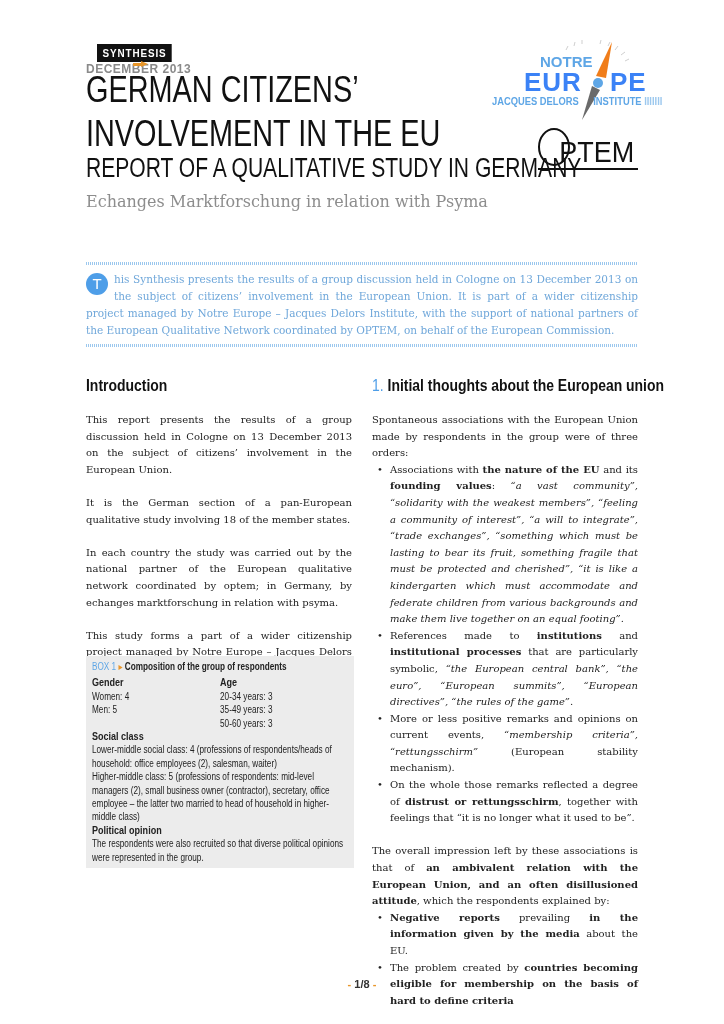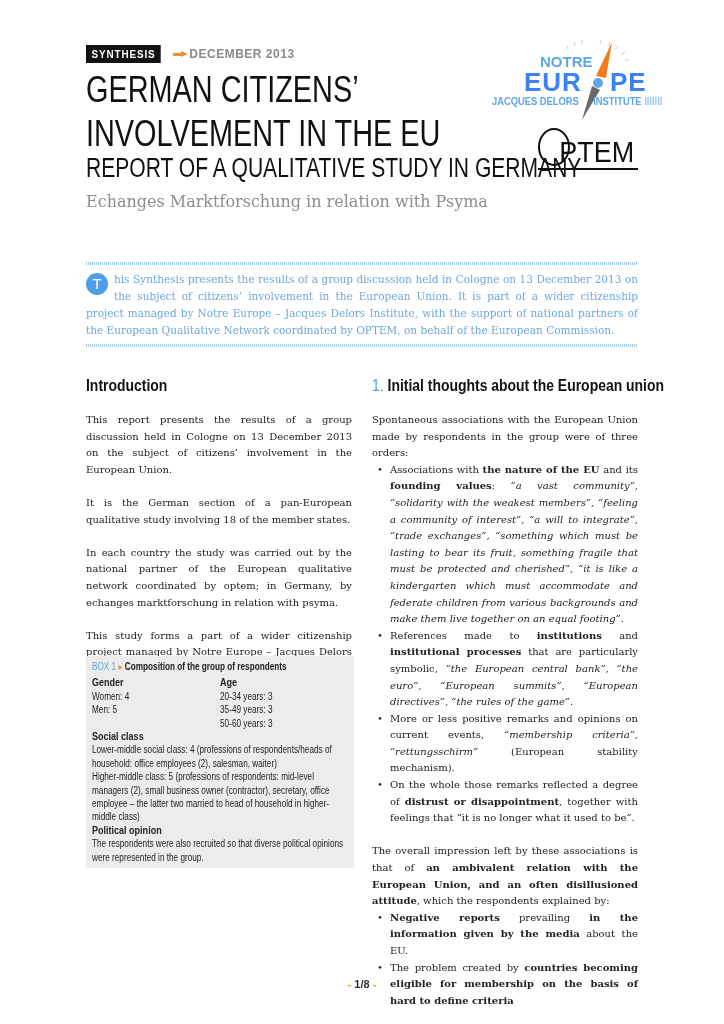--- a/index.html
+++ b/index.html
@@ -1,20 +1,20 @@
 <!DOCTYPE html>
 <html><head>
 <meta charset="utf-8">
 <style>
   html, body { margin:0; padding:0; background:#ffffff; }
   body { width:724px; height:1024px; position:relative; overflow:hidden; font-family:"DejaVu Serif", serif; color:#222; }
   .cond { font-family:"Liberation Sans", sans-serif; }
 
   
-  .tagrow { position:absolute; left:86px; top:44px; height:20px; display:flex; align-items:center; }
+  .tagrow { position:absolute; left:86px; top:44px; height:20px; display:flex; align-items:center;flex-direction:column; }
   .tag { background:#111; color:#fff; font-family:"Liberation Sans", sans-serif; font-weight:bold; font-size:11px; letter-spacing:1px; padding:3px 6px; transform:scaleX(0.9); transform-origin:left; }
   .tagarrow { margin-left:4px; width:16px; height:4px; position:relative; }
   .tagarrow::before { content:""; position:absolute; left:0; top:1px; width:10px; height:3px; background:#e8962a; }
   .tagarrow::after { content:""; position:absolute; left:8px; top:-1px; border-left:7px solid #e8962a; border-top:3.5px solid transparent; border-bottom:3.5px solid transparent; }
   .tagdate { margin-left:0; color:#8a8a8a; font-family:"Liberation Sans", sans-serif; font-weight:bold; font-size:12px; letter-spacing:0.5px; }
 
   .title { position:absolute; left:86px; top:68px; font-family:"Liberation Sans", sans-serif; font-size:37px; line-height:44px; color:#111; letter-spacing:0px; transform:scaleX(0.78); transform-origin:left top; white-space:nowrap; }
   .subtitle { position:absolute; left:86px; top:153px; font-family:"Liberation Sans", sans-serif; font-size:27px; color:#111; transform:scaleX(0.78); transform-origin:left top; white-space:nowrap; }
   .byline { position:absolute; left:86px; top:192px; font-family:"DejaVu Serif", serif; font-size:16px; color:#8d8d8d; }
 
@@ -146,21 +146,21 @@
 <div class="h2" style="left:372px; top:376px;">
   <span class="num">1.</span>
   <span>Initial thoughts about the European union</span>
 </div>
 <div class="col" style="left:372px; top:412px; width:266px;">
   <p class="lead">Spontaneous associations with the European Union made by respondents in the group were of three orders:</p>
   <ul>
     <li><span>Associations with </span><b>the nature of the EU</b><span> and its </span><b>founding values</b><span>: </span><em>“a vast community”, “solidarity with the weakest members”, “feeling a community of interest”, “a will to integrate”, “trade exchanges”, “something which must be lasting to bear its fruit, something fragile that must be protected and cherished”, “it is like a kindergarten which must accommodate and federate children from various backgrounds and make them live together on an equal footing”.</em></li>
     <li><span>References made to </span><b>institutions</b><span> and </span><b>institutional processes</b><span> that are particularly symbolic, </span><em>“the European central bank”, “the euro”, “European summits”, “European directives”, “the rules of the game”.</em></li>
     <li><span>More or less positive remarks and opinions on current events, </span><em>“membership criteria”, “rettungsschirm”</em><span> (European stability mechanism).</span></li>
-    <li><span>On the whole those remarks reflected a degree of </span><b>distrust or disappointment</b><span>, together with feelings that “it is no longer what it used to be”.</span></li>
+    <li><span>On the whole those remarks reflected a degree of </span><b>distrust or rettungsschirm</b><span>, together with feelings that “it is no longer what it used to be”.</span></li>
   </ul>
   <p style="margin-top:16.6px; margin-bottom:0;"><span>The overall impression left by these associations is that of </span><b>an ambivalent relation with the European Union, and an often disillusioned attitude</b><span>, which the respondents explained by:</span></p>
   <ul>
     <li><b>Negative reports</b><span> prevailing </span><b>in the information given by the media</b><span> about the EU.</span></li>
     <li><span>The problem created by </span><b>countries becoming eligible for membership on the basis of hard to define criteria</b></li>
   </ul>
 </div>
 
 <div class="pagenum">
   <span class="d">-</span>

